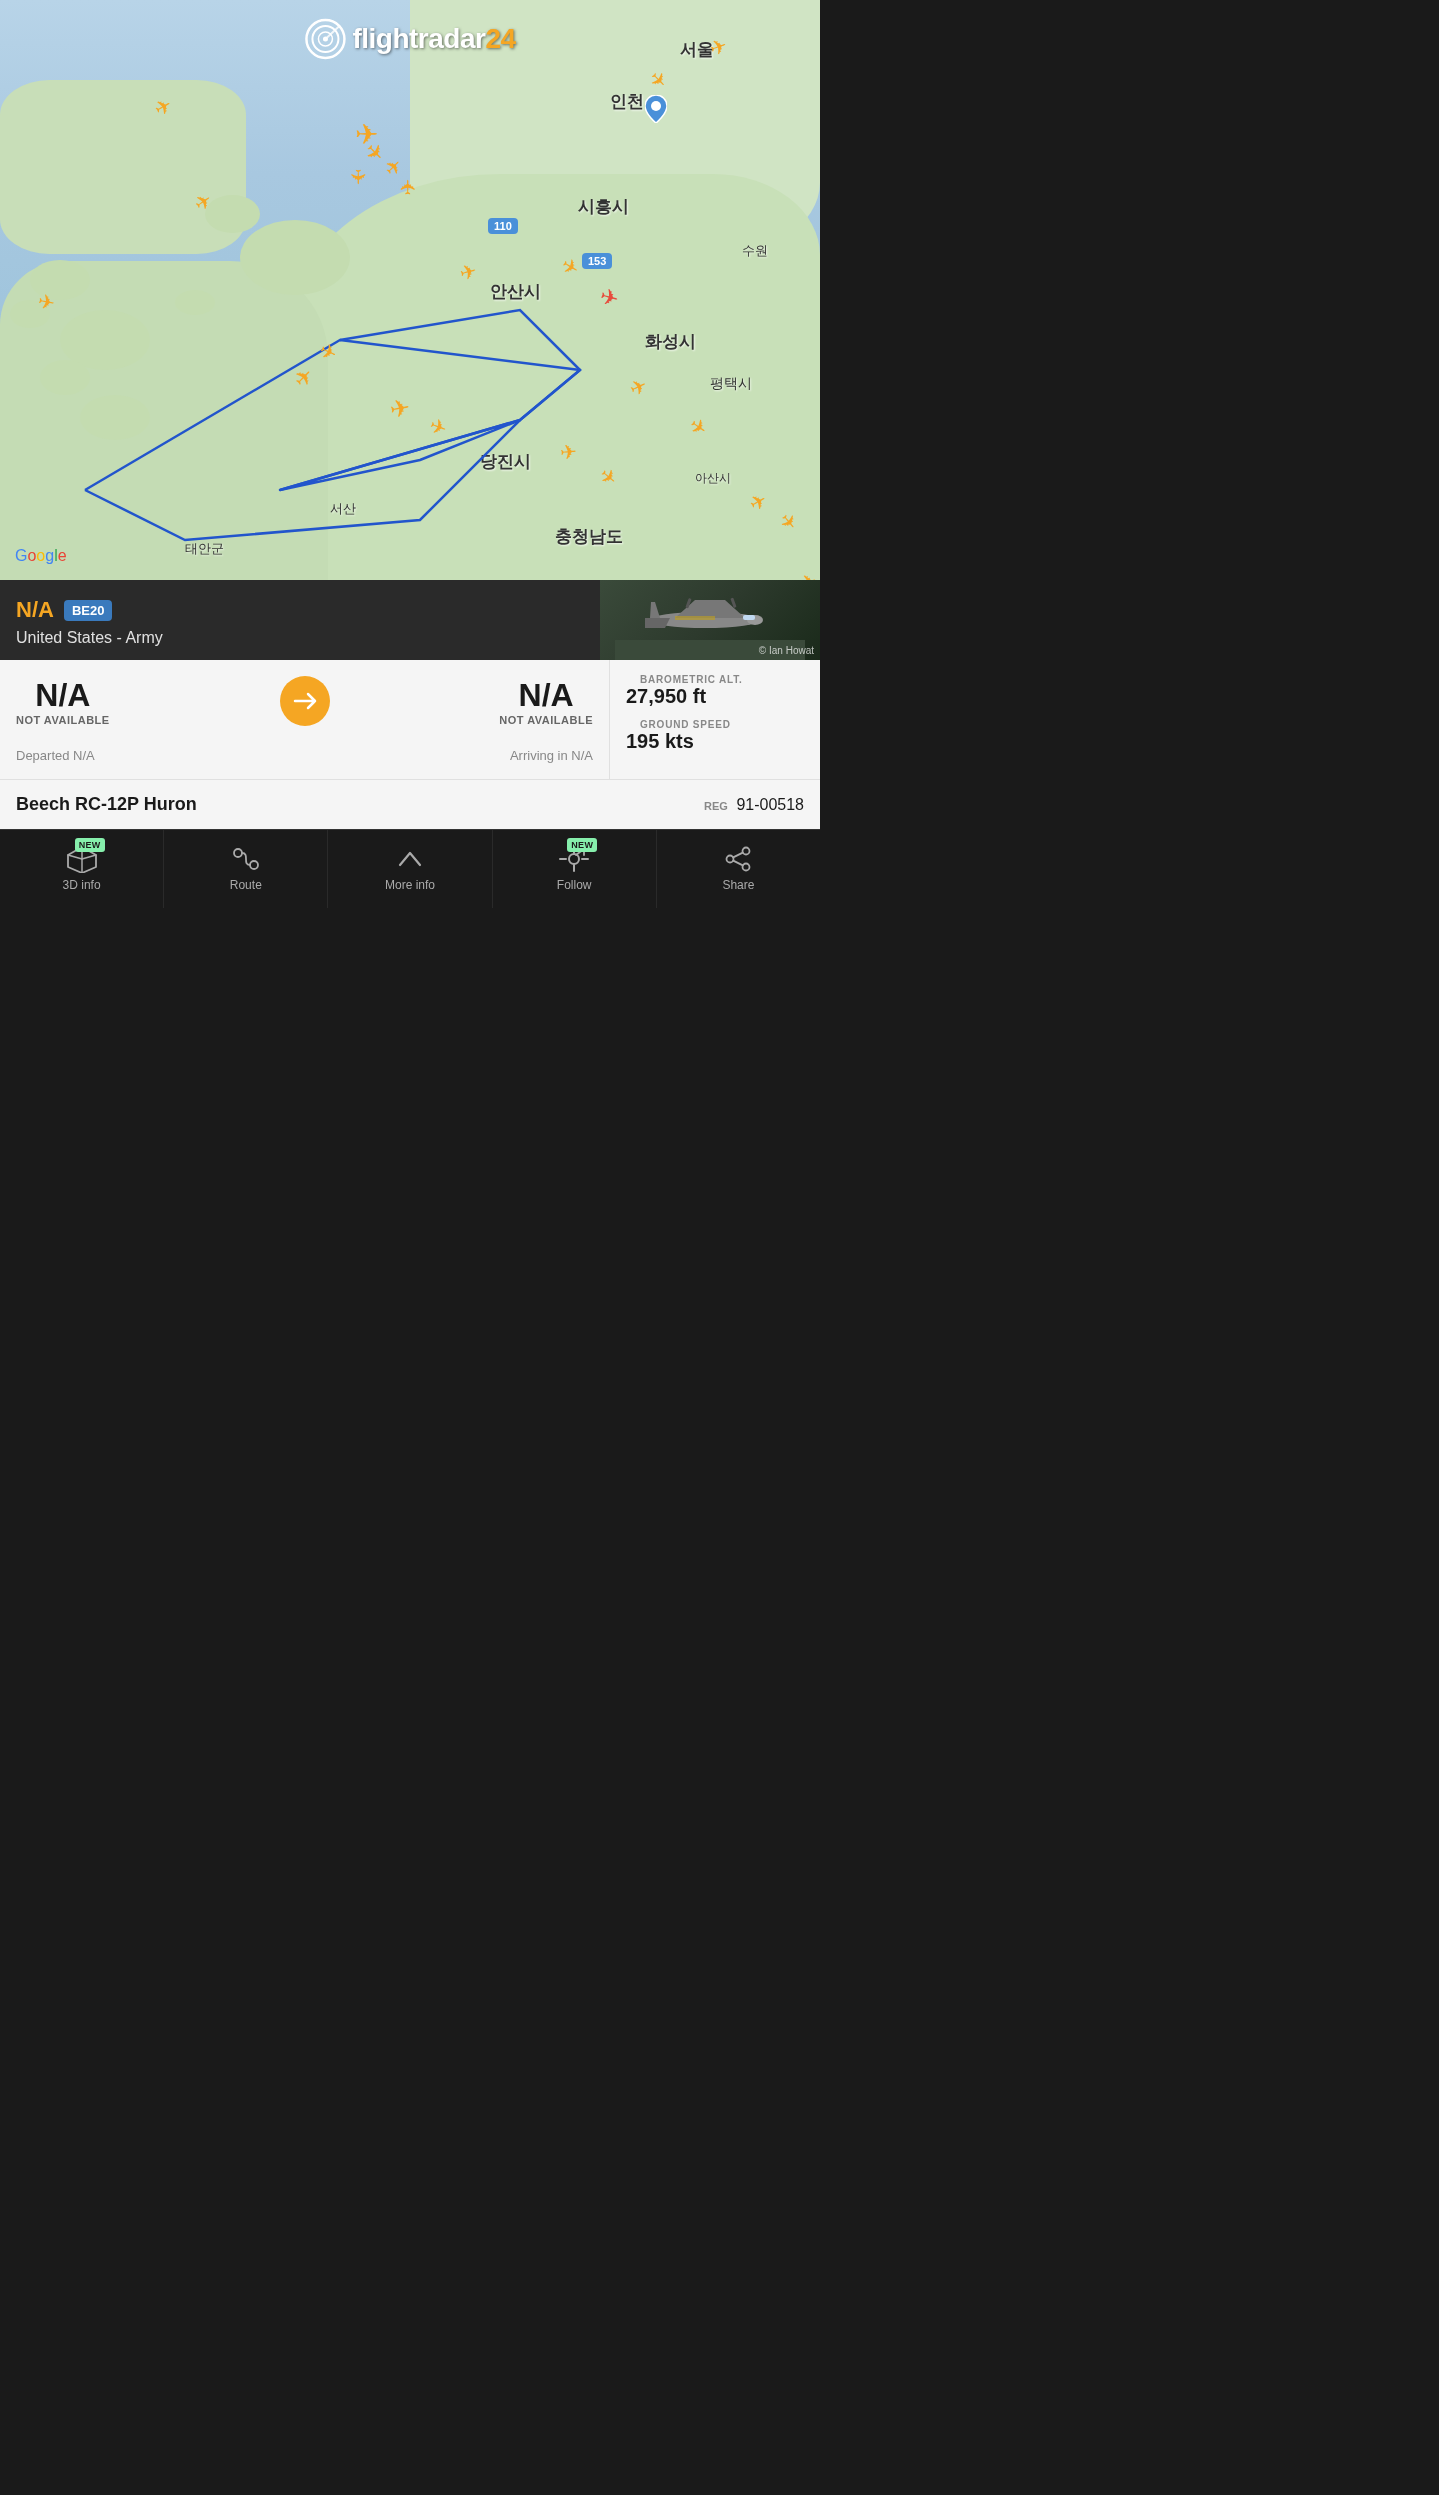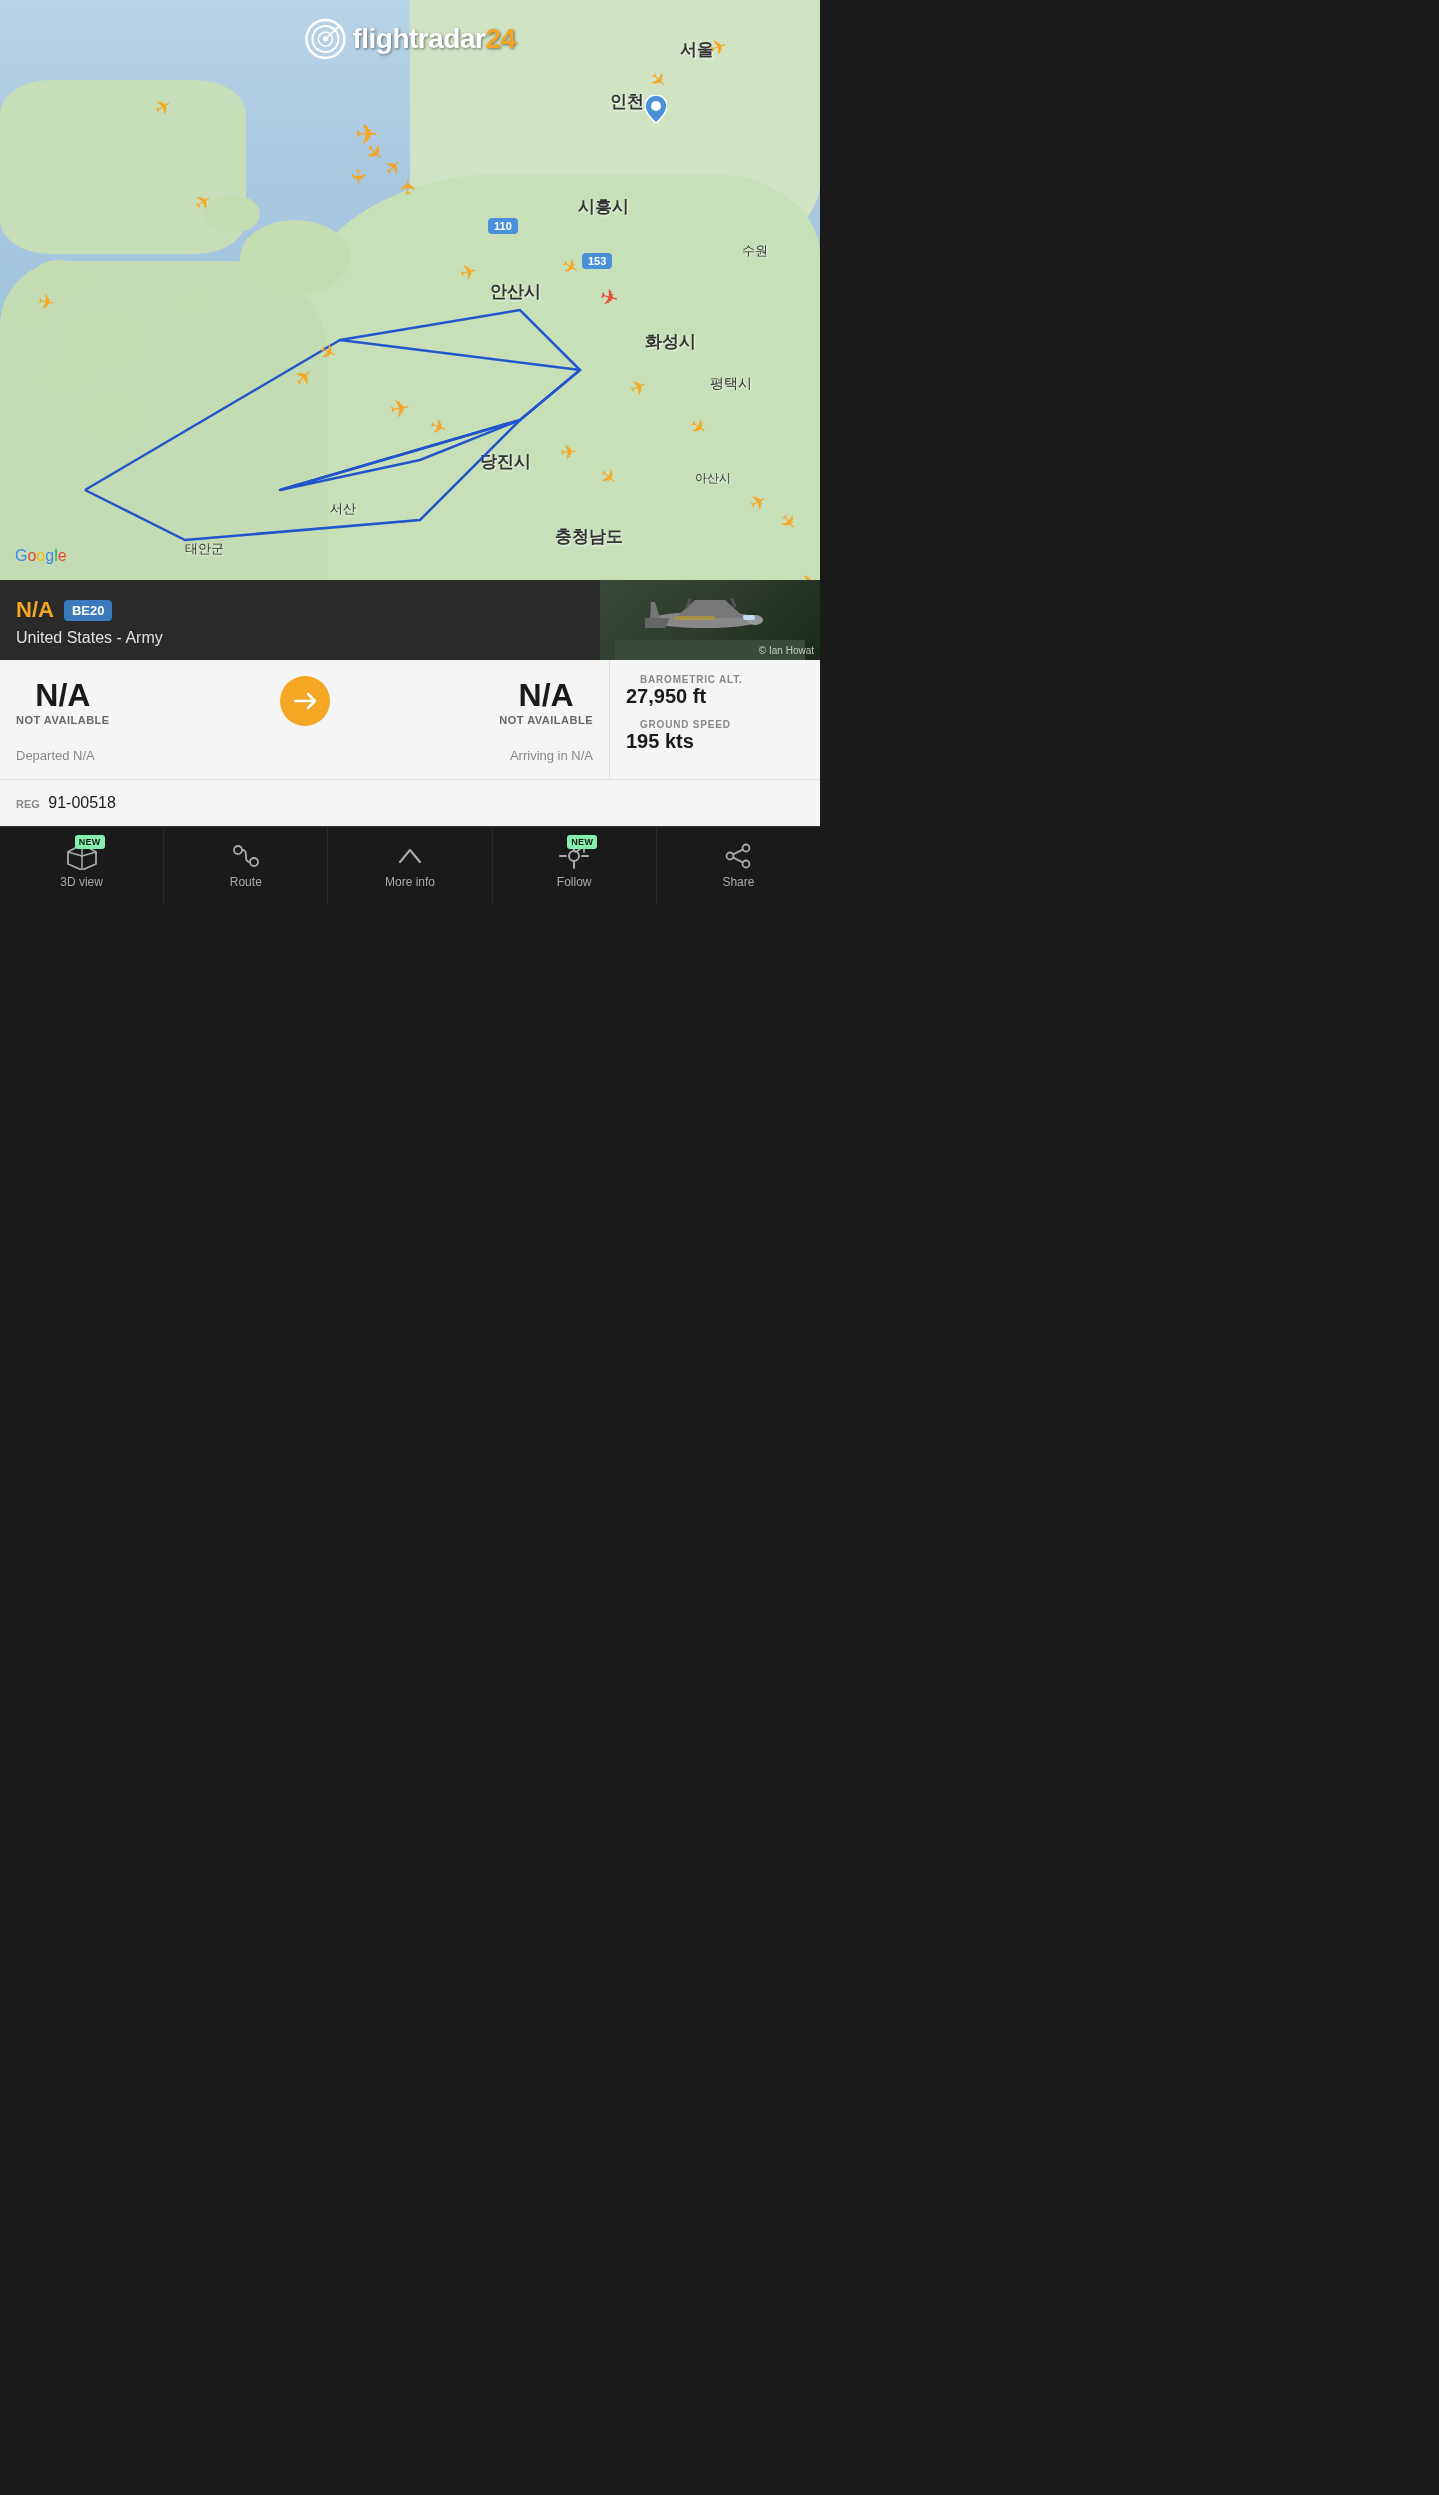--- a/index.html
+++ b/index.html
@@ -559,39 +559,40 @@
       <div class="stat-value">27,950 ft</div>
     </div>
     <div class="stat-item">
       <div class="stat-label">GROUND SPEED</div>
       <div class="stat-value">195 kts</div>
     </div>
   </div>
 </div>
 
 <div class="aircraft-info-row">
+  <div class="aircraft-model">Beech RC-12P Huron</div>
   <div class="reg-info">
     <span class="reg-label">REG</span>
     <span>91-00518</span>
   </div>
 </div>
 
 <div class="bottom-nav">
 
   <div class="nav-item">
     <div class="nav-icon">
       <div class="new-badge">NEW</div>
       <svg width="32" height="28" viewBox="0 0 32 28" class="nav-svg">
         <polygon points="16,2 30,10 30,22 16,28 2,22 2,10" stroke="#aaa" fill="none" stroke-width="1.8"></polygon>
         <polyline points="16,2 16,14 2,10" stroke="#aaa" fill="none" stroke-width="1.5"></polyline>
         <polyline points="16,14 30,10" stroke="#aaa" fill="none" stroke-width="1.5"></polyline>
         <polyline points="16,14 16,28" stroke="#aaa" fill="none" stroke-width="1.5"></polyline>
       </svg>
     </div>
-    <span class="nav-label">3D view</span>
+    <span class="nav-label">3D info</span>
   </div>
 
   <div class="nav-item">
     <div class="nav-icon">
       <svg width="32" height="28" viewBox="0 0 32 28" class="nav-svg">
         <circle cx="8" cy="8" r="4" stroke="#aaa" fill="none" stroke-width="1.8"></circle>
         <circle cx="24" cy="20" r="4" stroke="#aaa" fill="none" stroke-width="1.8"></circle>
         <path d="M12 8 C20 8 12 20 20 20" stroke="#aaa" fill="none" stroke-width="1.8"></path>
       </svg>
     </div>

